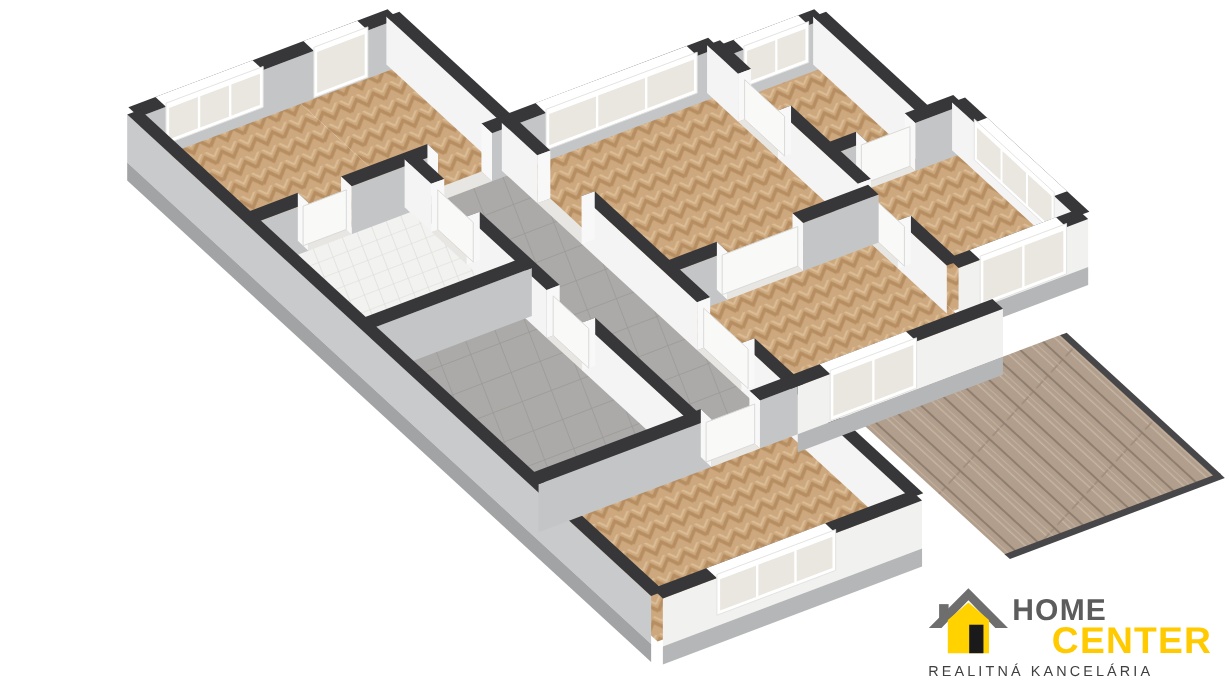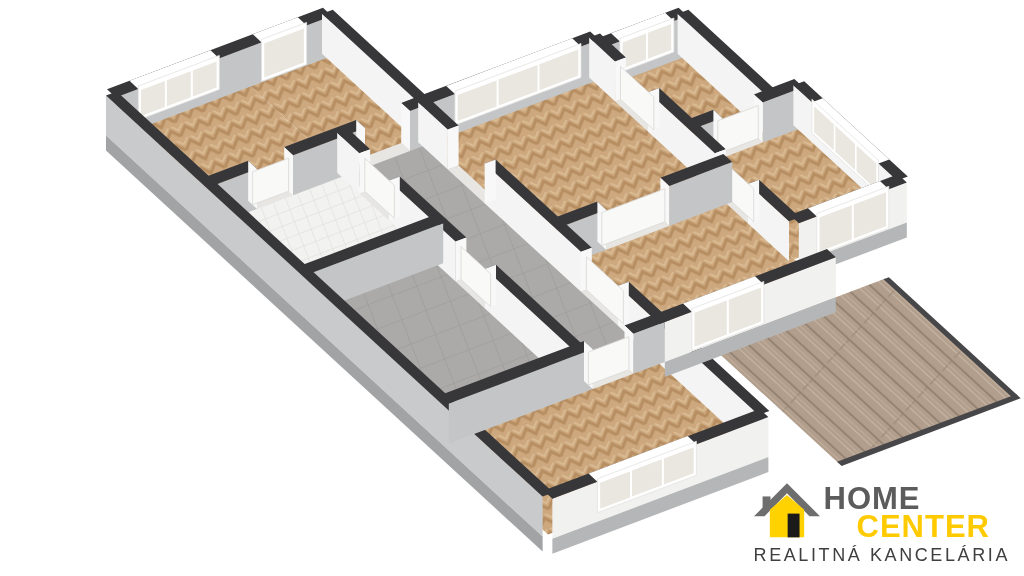--- a/index.html
+++ b/index.html
@@ -6,23 +6,23 @@
   body{width:1024px;height:576px;overflow:hidden;font-family:"Liberation Sans",sans-serif;}
   .stage{position:relative;width:1024px;height:576px;background:#ffffff;}
   svg#plan{position:absolute;left:0;top:0;}
   polygon{shape-rendering:geometricPrecision;}
 
   
   .logo{position:absolute;right:14px;bottom:10px;display:flex;flex-direction:column;align-items:flex-start;}
   .logo-row{display:flex;flex-direction:row;align-items:flex-end;}
   .house-svg{width:66px;height:66px;display:block;margin-right:4px;}
   .logo-text{display:flex;flex-direction:column;justify-content:flex-end;}
-  .logo-home{font-size:31px;font-weight:bold;letter-spacing:1px;line-height:.88;}
+  .logo-home{font-size:25px;font-weight:bold;letter-spacing:1px;line-height:.88;}
   .logo-center{font-size:31px;font-weight:bold;letter-spacing:1px;line-height:.88;margin-left:33px;}
-  .logo-tagline{font-size:18px;letter-spacing:2.6px;margin-top:5px;white-space:nowrap;}
+  .logo-tagline{font-size:12px;letter-spacing:2.6px;margin-top:5px;white-space:nowrap;}
 </style>
 </head>
 <body>
 
 <div class="stage">
 
   <svg id="plan" width="1024" height="576" viewBox="0 0 1024 576" xmlns="http://www.w3.org/2000/svg">
     <defs>
       <pattern id="pat-wood" width="30" height="15" patternUnits="userSpaceOnUse" patternTransform="rotate(-21)">
         <rect width="30" height="15" fill="#CDA87E"></rect>

